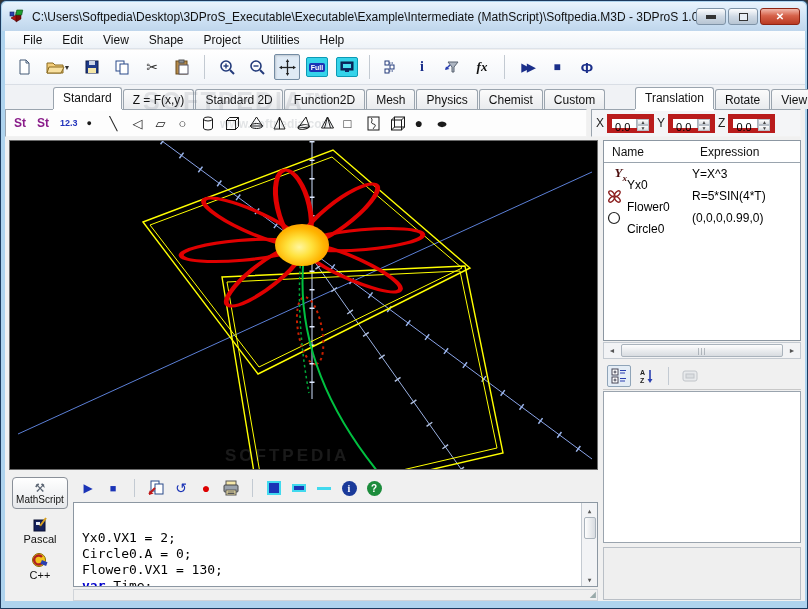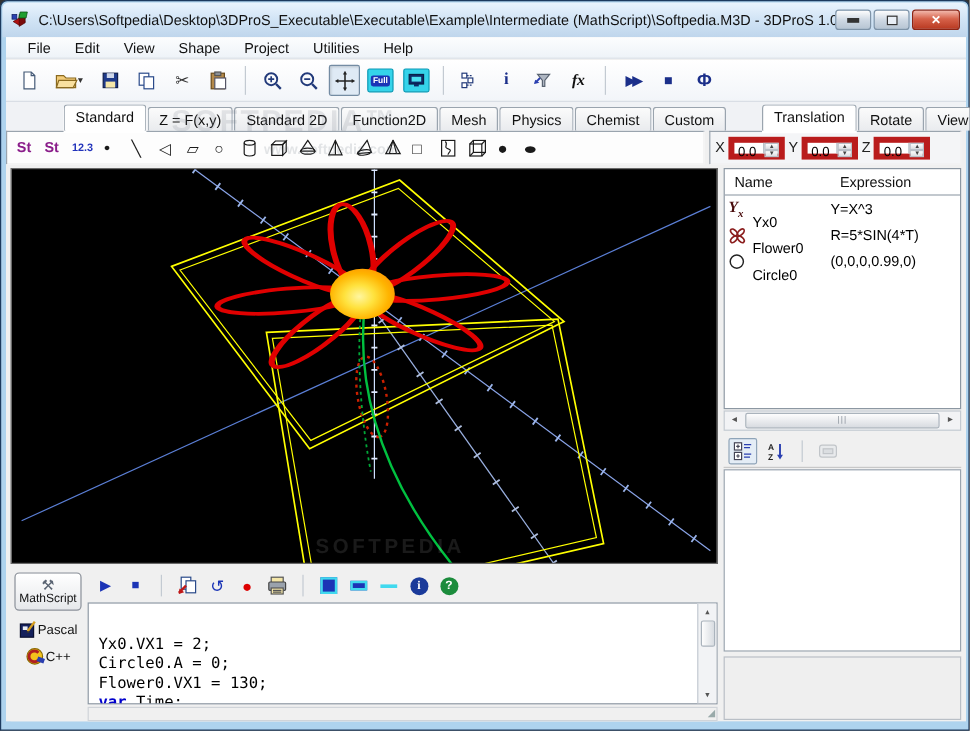--- a/index.html
+++ b/index.html
@@ -60,30 +60,30 @@
   .spinbox { width:47px; height:19px; background:#fff; border:5px solid #b91c1c; display:flex; }
   .spinval { flex:1; font-size:11px; padding:2px 0 0 3px; color:#000; }
   .spinner { width:13px; display:flex; flex-direction:column; border-left:1px solid #aab3bc; }
   .spinner div { flex:1; font-size:5px; line-height:4px; color:#444; text-align:center;
       background:linear-gradient(#fdfdfd,#dcdfe3); border:1px solid #b9c0c8; }
   
   .main { position:absolute; left:0; top:107px; width:800px; height:463px; background:#f0f0f0; }
   .viewport { position:absolute; left:4px; top:2px; width:589px; height:330px; background:#000;
       border:1px solid #6a6a6a; overflow:hidden; }
   .vpwm { position:absolute; left:215px; top:305px; color:rgba(255,255,255,.10); font-size:17px;
-      font-weight:bold; letter-spacing:3px;margin-left:38px; }
+      font-weight:bold; letter-spacing:3px; }
   
   .rightcol { position:absolute; left:598px; top:2px; width:198px; height:460px; }
   .objtable { position:absolute; left:0; top:0; width:198px; height:201px; background:#fff;
       border:1px solid #8c97a2; font-size:12px; }
   .othead { display:flex; border-bottom:1px solid #9aa4ae; height:22px; align-items:center; }
   .othead div { padding-left:8px; color:#111; }
   .otc1 { width:88px; } .otc2 { flex:1; }
   .otrow { display:flex; height:22px; align-items:center; }
-  .oticon { width:20px; text-align:left; margin-left:3px; }
+  .oticon { width:20px; text-align:right; margin-left:3px; }
   .otname { width:65px; color:#000;margin-top:21px; }
   .otexpr { flex:1; color:#000; }
   .yxg { font-family:"Liberation Serif",serif; font-style:italic; font-weight:bold; color:#4a0c0c; font-size:13px; }
   .yxg sub { font-size:9px; }
   .hscroll { position:absolute; left:0; top:202px; width:198px; height:17px; background:#f2f3f5;
       border:1px solid #c4cad1; display:flex; align-items:center; }
   .harrow { width:16px; height:15px; font-size:7px; color:#555; display:flex; align-items:center; justify-content:center; }
   .hthumb { flex:1; height:13px; margin:0 1px; background:linear-gradient(#fdfdfd,#d8dce1);
       border:1px solid #aab3bc; border-radius:2px; display:flex; align-items:center; justify-content:center;
       font-size:7px; color:#8a929b; letter-spacing:1px; }
@@ -99,21 +99,21 @@
       border:1px solid #b9bfc6; }
   
   .bottompanel { position:absolute; left:4px; top:337px; width:589px; height:126px; background:#f0f0f0; }
   .langcol { position:absolute; left:0; top:0; width:62px; height:126px; display:flex;
       flex-direction:column; align-items:center; }
   .langbtn { width:56px; height:32px; margin-top:2px; border:1px solid #8a9099; border-radius:4px;
       background:linear-gradient(#ffffff,#e6e8eb); display:flex; flex-direction:column;
       align-items:center; justify-content:center; }
   .langbtn .ic { font-size:12px; color:#5a6472; line-height:12px; }
   .langbtn .lb { font-size:10px; color:#111; }
-  .langplain { margin-top:7px; display:flex; flex-direction:row; align-items:center; }
+  .langplain { margin-top:7px; display:flex; flex-direction:column; align-items:center; }
   .langplain .lb { font-size:11px; color:#111; margin-top:1px; }
   .scripttb { position:absolute; left:64px; top:1px; width:525px; height:24px; display:flex;
       align-items:center; gap:7px; padding-left:6px; }
   .sbtn { display:flex; align-items:center; justify-content:center; min-width:18px; height:18px; }
   .blue { color:#1b34b6; }
   .sizebox { border:2px solid #41d9ee; background:#1b34b6; }
   .circbadge { width:15px; height:15px; border-radius:50%; color:#fff; font-size:10px; font-weight:bold;
       display:flex; align-items:center; justify-content:center; }
   .editor { position:absolute; left:64px; top:27px; width:525px; height:85px; background:#fff;
       border:1px solid #8c97a2; font-family:"DejaVu Sans Mono",monospace; font-size:13px; }

